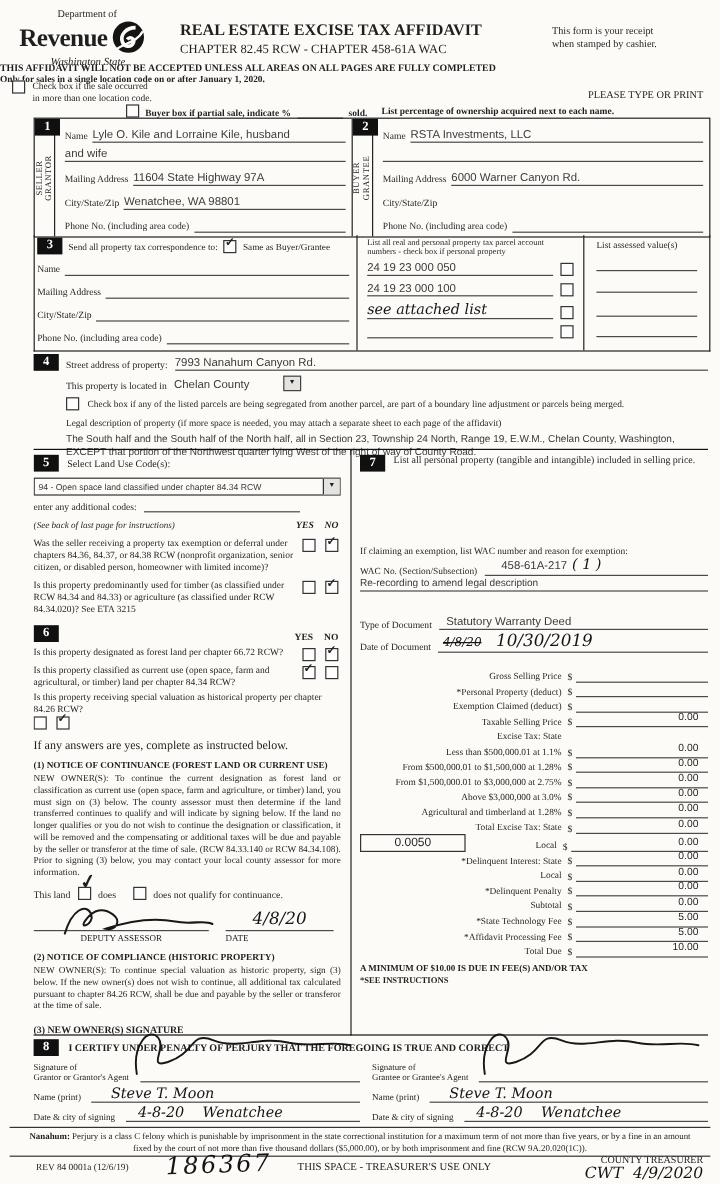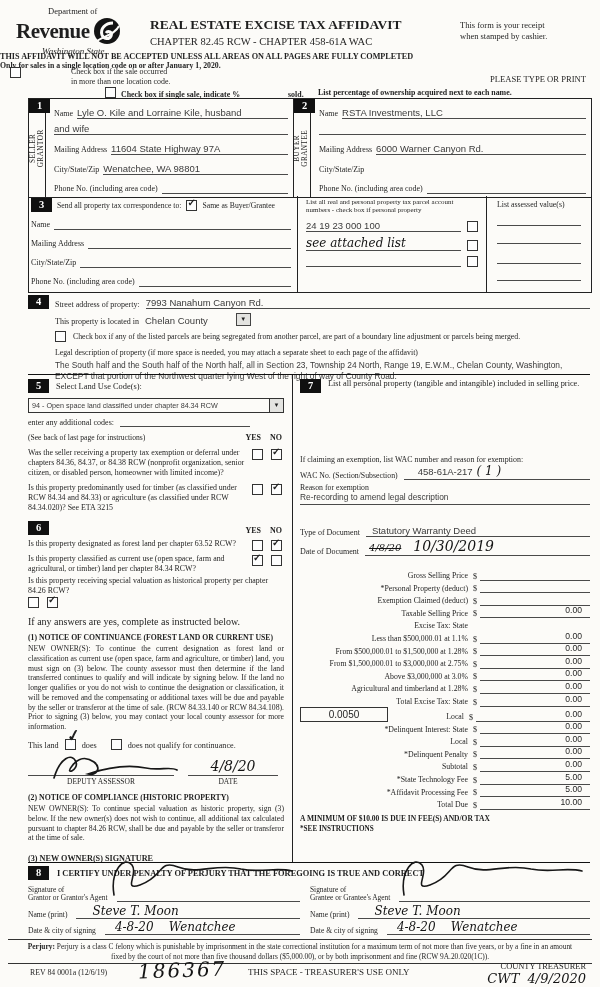--- a/index.html
+++ b/index.html
@@ -60,28 +60,28 @@
     <div style="font-size:10.5px;margin-top:3px;">CHAPTER 82.45 RCW - CHAPTER 458-61A WAC</div>
   </div>
   <div class="abs ctr b" style="left:0;top:52px;width:600px;font-size:8.2px;">THIS AFFIDAVIT WILL NOT BE ACCEPTED UNLESS ALL AREAS ON ALL PAGES ARE FULLY COMPLETED</div>
 
   <div class="abs pre" style="right:8px;top:20px;width:132px;font-size:8.5px;line-height:1.3;">This form is your receipt
 when stamped by cashier.</div>
   <div class="abs ctr b" style="left:0;top:61px;width:600px;font-size:7.8px;">Only for sales in a single location code on or after January 1, 2020.</div>
 
   <div class="abs" style="left:10px;top:67px;display:flex;gap:6px;">
     <span class="cb"></span>
-    <span class="pre" style="font-size:7.9px;line-height:1.25;margin-left:44px;">Check box if the sale occurred
+    <span class="pre" style="font-size:7.9px;line-height:1.25;">Check box if the sale occurred
 in more than one location code.</span>
   </div>
   <div class="abs" style="right:14px;top:74px;font-size:8.6px;">PLEASE TYPE OR PRINT</div>
 
   <div class="abs" style="left:105px;top:87px;display:flex;align-items:flex-end;gap:5px;">
     <span class="cb" style="margin-bottom:1px;"></span>
-    <span class="b" style="font-size:7.9px;">Check box if single sale, indicate %</span>
+    <span class="b" style="font-size:7.9px;">Buyer box if partial sale, indicate %</span>
     <span class="fill" style="width:38px;"></span>
     <span class="b" style="font-size:7.9px;">sold.</span>
   </div>
   <div class="abs b" style="left:318px;top:88px;font-size:7.9px;">List percentage of ownership acquired next to each name.</div>
 
   <div class="abs" style="left:28px;top:98px;width:562px;height:98px;border:1px solid #222;display:flex;">
     <div style="width:264px;border-right:1px solid #222;display:flex;position:relative;">
       <div class="numbox abs" style="left:0;top:0;z-index:2;">1</div>
       <div style="width:16px;border-right:1px solid #222;display:flex;align-items:center;justify-content:center;">
         <div class="vlabel pre" style="transform:rotate(-90deg);width:60px;">SELLER
@@ -160,20 +160,24 @@
           <span class="lbl">City/State/Zip</span>
           <span class="fill flex1"></span>
         </div>
       <div class="frow" style="height:19px;">
           <span class="lbl">Phone No. (including area code)</span>
           <span class="fill flex1"></span>
         </div>
     </div>
     <div style="width:172px;border-right:1px solid #222;padding:2px 8px;">
       <div class="ctr" style="font-size:7px;line-height:1.2;">List all real and personal property tax parcel account numbers - check box if personal property</div>
+      <div class="frow" style="height:15px;gap:6px;">
+        <span class="fill flex1 typed">24 19 23 000 050</span>
+        <span class="cb"></span>
+      </div>
       <div class="frow" style="height:17px;gap:6px;">
         <span class="fill flex1 typed">24 19 23 000 100</span>
         <span class="cb"></span>
       </div>
       <div class="frow" style="height:19px;gap:6px;">
         <span class="fill flex1 hand" style="font-size:12px;">see attached list</span>
         <span class="cb"></span>
       </div>
       <div class="frow" style="height:16px;gap:6px;">
         <span class="fill flex1"></span>
@@ -217,21 +221,21 @@
         <span style="font-size:8.4px;">Select Land Use Code(s):</span>
       </div>
       <div style="border:1px solid #333;height:13px;display:flex;margin-top:5px;">
         <span class="typed" style="font-size:7.2px;flex:1;padding:2px 3px 0;white-space:nowrap;overflow:hidden;">94 - Open space land classified under chapter 84.34 RCW</span>
         <span class="ddbtn" style="border:none;border-left:1px solid #333;height:13px;line-height:13px;"><span>▼</span></span>
       </div>
       <div class="frow" style="height:14px;gap:6px;margin-top:0;">
         <span style="font-size:8px;">enter any additional codes:</span>
         <span class="fill" style="width:130px;"></span>
       </div>
-      <div style="display:flex;justify-content:space-between;margin-top:6px;align-items:flex-end;">
+      <div style="display:flex;justify-content:space-between;margin-top:6px;align-items:flex-end;font-style:italic;">
         <span style="font-size:7.6px;">(See back of last page for instructions)</span>
         <span class="yesno" style="padding-right:2px;">YES NO</span>
       </div>
       <div class="q">
         <span class="qtext">Was the seller receiving a property tax exemption or deferral under chapters 84.36, 84.37, or 84.38 RCW (nonprofit organization, senior citizen, or disabled person, homeowner with limited income)?</span>
         <span class="pair">
           <span class="cb"></span>
           <span class="cb">
               <span class="mk">✓</span>
             </span>
@@ -244,21 +248,21 @@
           <span class="cb">
               <span class="mk">✓</span>
             </span>
         </span>
       </div>
       <div style="display:flex;justify-content:space-between;margin-top:8px;align-items:flex-end;">
         <span class="numbox">6</span>
         <span class="yesno" style="padding-right:2px;">YES NO</span>
       </div>
       <div class="q" style="margin-top:4px;">
-        <span class="qtext">Is this property designated as forest land per chapter 63.52 RCW?</span>
+        <span class="qtext">Is this property designated as forest land per chapter 66.72 RCW?</span>
         <span class="pair">
           <span class="cb"></span>
           <span class="cb">
               <span class="mk">✓</span>
             </span>
         </span>
       </div>
       <div class="q" style="margin-top:3px;">
         <span class="qtext">Is this property classified as current use (open space, farm and agricultural, or timber) land per chapter 84.34 RCW?</span>
         <span class="pair">
@@ -294,21 +298,21 @@
       <div style="display:flex;gap:14px;margin-top:4px;align-items:flex-end;position:relative;height:32px;">
         <svg class="scrawl" width="130" height="34" viewBox="0 0 130 34" style="left:22px;top:-4px;">
           <path d="M4 28 C10 8 22 2 26 12 C29 20 14 26 22 16 C28 8 36 6 44 12 C52 18 46 26 38 24 C56 18 76 14 96 18 C110 21 120 16 127 20" fill="none" stroke="#181818" stroke-width="1.7" stroke-linecap="round"></path>
         </svg>
         <div style="width:146px;text-align:center;">
           <div class="fill" style="height:18px;"></div>
           <div style="font-size:7.5px;margin-top:1px;">DEPUTY ASSESSOR</div>
         </div>
         <div style="width:90px;text-align:center;">
           <div class="fill hand" style="font-size:14px;height:18px;line-height:18px;">4/8/20</div>
-          <div style="font-size:7.5px;margin-top:1px;text-align:center;padding-right:10px;">DATE</div>
+          <div style="font-size:7.5px;margin-top:1px;text-align:left;padding-right:10px;">DATE</div>
         </div>
       </div>
 
       <div class="b" style="font-size:7.8px;margin-top:7px;">(2) NOTICE OF COMPLIANCE (HISTORIC PROPERTY)</div>
       <div class="body-sm" style="margin-top:2px;">NEW OWNER(S): To continue special valuation as historic property, sign (3) below. If the new owner(s) does not wish to continue, all additional tax calculated pursuant to chapter 84.26 RCW, shall be due and payable by the seller or transferor at the time of sale.</div>
       <div class="ctr b" style="font-size:8.2px;margin-top:11px;">(3) NEW OWNER(S) SIGNATURE</div>
 
     </div>
 
     <div class="abs" style="left:272px;top:0;width:290px;height:488px;overflow:hidden;">
@@ -316,21 +320,20 @@
         <span class="numbox">7</span>
         <span style="font-size:8.3px;flex:1;line-height:1.25;">List all personal property (tangible and intangible) included in selling price.</span>
       </div>
       <div style="height:62px;"></div>
       <div style="font-size:7.9px;">If claiming an exemption, list WAC number and reason for exemption:</div>
       <div class="frow" style="height:16px;gap:6px;">
         <span style="font-size:7.8px;">WAC No. (Section/Subsection)</span>
         <span class="fill flex1"><span class="typed" style="margin-left:14px;">458-61A-217</span>
           <span class="hand" style="font-size:12px;">( 1 )</span></span>
       </div>
-      <div style="font-size:7.8px;margin-top:3px;">Reason for exemption</div>
       <div class="fill typed" style="font-size:8.4px;height:12px;">Re-recording to amend legal description</div>
       <div style="height:18px;"></div>
       <div class="frow" style="height:14px;gap:6px;">
         <span style="font-size:8px;">Type of Document</span>
         <span class="fill flex1 typed" style="padding-left:6px;">Statutory Warranty Deed</span>
       </div>
       <div class="frow" style="height:19px;gap:6px;">
         <span style="font-size:8px;">Date of Document</span>
         <span class="fill flex1">
           <span class="hand" style="font-size:10px;text-decoration:line-through;margin-left:4px;">4/8/20</span>
@@ -480,21 +483,21 @@
         <div class="frow" style="height:16px;gap:5px;">
           <span class="lbl" style="font-size:7.6px;">Date &amp; city of signing</span>
           <span class="fill flex1 hand" style="font-size:12px;padding-left:10px;white-space:pre;">4-8-20    Wenatchee</span>
         </div>
       </div>
     </div>
   </div>
 
   <div class="abs" style="left:8px;top:939px;width:584px;border-top:1px solid #333;border-bottom:1px solid #333;padding:2px 14px;box-sizing:border-box;">
     <div style="font-size:7.4px;line-height:1.3;text-align:center;">
-      <span class="b">Perjury:</span>
+      <span class="b">Nanahum:</span>
       <span>Perjury is a class C felony which is punishable by imprisonment in the state correctional institution for a maximum term of not more than five years, or by a fine in an amount fixed by the court of not more than five thousand dollars ($5,000.00), or by both imprisonment and fine (RCW 9A.20.020(1C)).</span>
     </div>
   </div>
 
   <div class="abs" style="left:30px;top:968px;font-size:7.8px;">REV 84 0001a (12/6/19)</div>
   <div class="abs hand" style="left:138px;top:958px;font-size:20px;letter-spacing:2px;transform:rotate(-2deg);">186367</div>
   <div class="abs" style="left:248px;top:967px;font-size:9px;">THIS SPACE - TREASURER'S USE ONLY</div>
   <div class="abs" style="right:14px;top:962px;text-align:right;">
     <div style="font-size:8.4px;">COUNTY TREASURER</div>
     <div class="hand" style="font-size:13px;white-space:pre;">CWT  4/9/2020</div>

